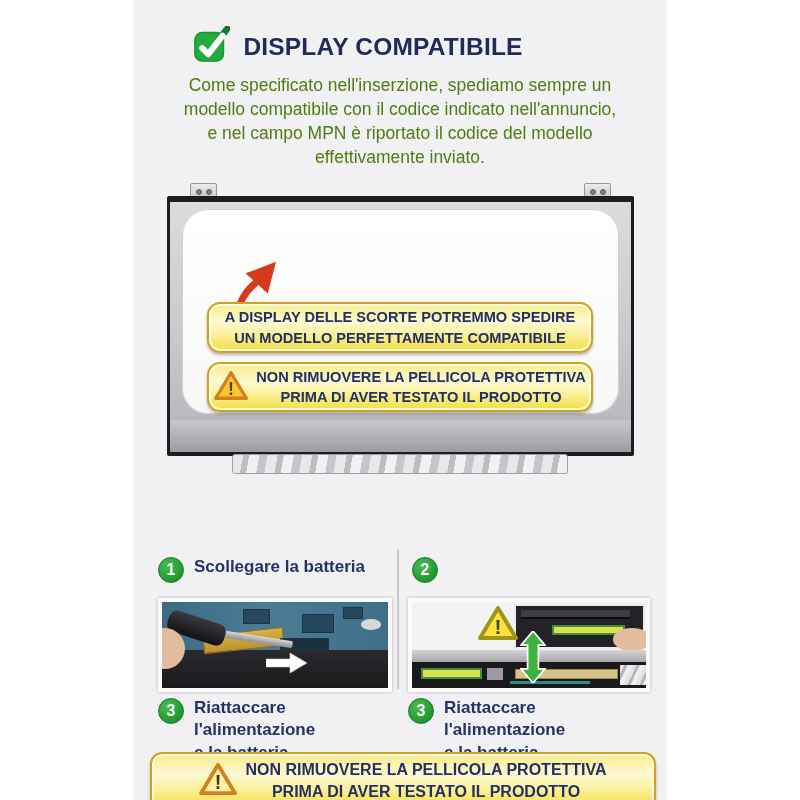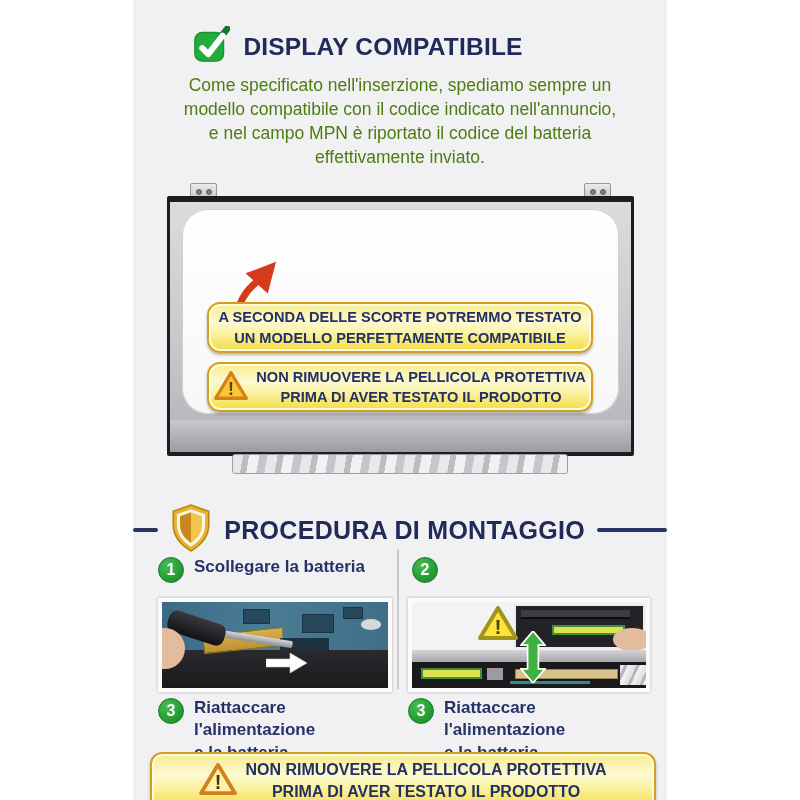--- a/index.html
+++ b/index.html
@@ -89,21 +89,21 @@
         <path d="M30 12 L37 3" stroke="#0f7c28" stroke-width="7" stroke-linecap="round" fill="none"></path>
         <path d="M10 24 L16.5 30.5 L32 10.5" stroke="#ffffff" stroke-width="6.5" stroke-linecap="round" stroke-linejoin="round" fill="none"></path>
       </svg>
     </span>
     <span class="hdr-title">DISPLAY COMPATIBILE</span>
   </div>
 
   <div class="intro">
     <div>Come specificato nell'inserzione, spediamo sempre un</div>
     <div>modello compatibile con il codice indicato nell'annuncio,</div>
-    <div>e nel campo MPN è riportato il codice del batteria</div>
+    <div>e nel campo MPN è riportato il codice del modello</div>
     <div>effettivamente inviato.</div>
   </div>
 
   <div class="bracket" style="left:190px; top:183px;">
     <span class="hole"></span>
     <span class="hole"></span>
   </div>
   <div class="bracket" style="left:584px; top:183px;">
     <span class="hole"></span>
     <span class="hole"></span>
@@ -120,55 +120,37 @@
     <svg width="70" height="75" viewBox="0 0 70 75">
       <path d="M12 72 C 15 48, 23 33, 40 22" stroke="#d53a1a" stroke-width="7" fill="none"></path>
       <g transform="rotate(42 44 17)">
           <polygon points="44,2 59,31 29,31" fill="#d53a1a"></polygon>
         </g>
     </svg>
   </div>
 
   <div class="ybanner" id="stock-banner">
     <div class="btxt">
-      <div>A SECONDA DELLE SCORTE POTREMMO TESTATO</div>
+      <div>A DISPLAY DELLE SCORTE POTREMMO SPEDIRE</div>
       <div>UN MODELLO PERFETTAMENTE COMPATIBILE</div>
     </div>
   </div>
   <div class="ybanner" id="film-banner">
     <span>
       <svg width="34" height="31" viewBox="0 0 40 36">
         <path d="M20 3 L38 33 H2 Z" stroke="#d2811c" stroke-width="4" stroke-linejoin="round" fill="#fbc832"></path>
         <text x="20" y="29" font-size="21" font-weight="bold" fill="#5f3c0c" text-anchor="middle">!</text>
       </svg>
     </span>
     <div class="btxt">
       <div>NON RIMUOVERE LA PELLICOLA PROTETTIVA</div>
       <div>PRIMA DI AVER TESTATO IL PRODOTTO</div>
     </div>
   </div>
 
-  <div class="proc">
-    <span class="dash dash-l"></span>
-    <span>
-      <svg width="42" height="48" viewBox="0 0 40 46">
-        <defs>
-          <linearGradient id="sg" x1="0" y1="0" x2="1" y2="0">
-            <stop offset="0.5" stop-color="#c8891c"></stop>
-              <stop offset="0.5" stop-color="#f2c64b"></stop>
-          </linearGradient>
-        </defs>
-        <path d="M20 1 L37 7 V20 C37 31.5 29.5 39.5 20 45 C10.5 39.5 3 31.5 3 20 V7 Z" fill="#e6b330" stroke="#b8860f" stroke-width="1.5"></path>
-        <path d="M20 5 L33.5 9.8 V20 C33.5 29.5 27.5 36.5 20 41 C12.5 36.5 6.5 29.5 6.5 20 V9.8 Z" fill="#faf6ea"></path>
-        <path d="M20 8 L30.5 11.8 V20.2 C30.5 28 25.8 33.6 20 37.4 C14.2 33.6 9.5 28 9.5 20.2 V11.8 Z" fill="url(#sg)"></path>
-      </svg>
-    </span>
-    <span class="proc-title">PROCEDURA DI MONTAGGIO</span>
-    <span class="dash dash-r"></span>
-  </div>
 
   <div class="step" style="left:158px; top:556px; width:232px;">
     <span class="step-num">1</span>
     <span class="step-txt">
       <div>Scollegare la batteria</div>
     </span>
   </div>
   <div class="step" style="left:412px; top:556px; width:240px;">
     <span class="step-num">2</span>
   </div>

